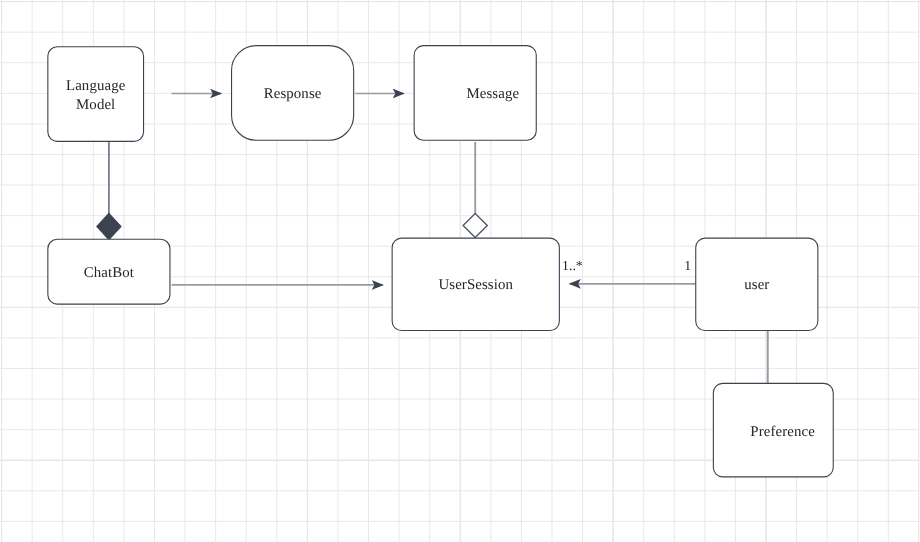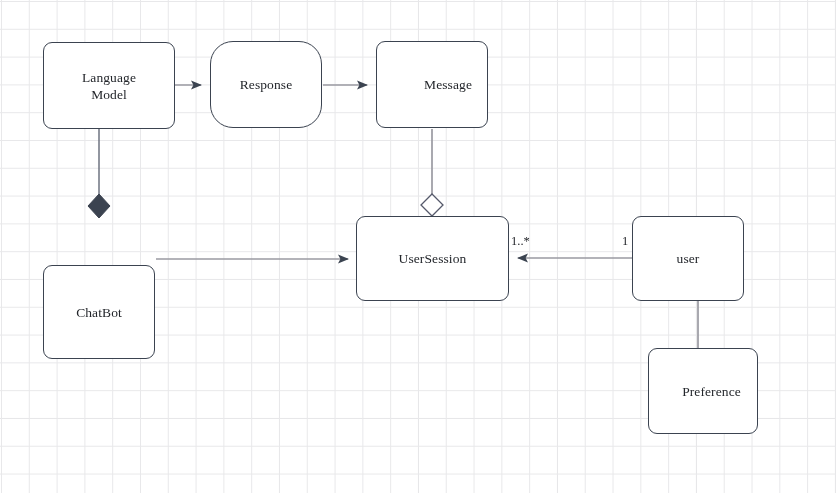--- a/index.html
+++ b/index.html
@@ -106,36 +106,36 @@
 
     <g>
       <line x1="639" y1="258" x2="518" y2="258" stroke="#9a9aa2" stroke-width="1.5" marker-end="url(#mk-arrow-left)"></line>
     </g>
 
     <g>
       <line x1="698" y1="301" x2="698" y2="349" stroke="#9a9aa2" stroke-width="1.7"></line>
     </g>
   </svg>
 
-  <div class="node" style="left:43px; top:42px; width:132px; height:87px;">
+  <div class="node" style="left:43px; top:42px; width:88px; height:87px;">
     <span style="display:block;">
       <span>Language</span><br>
       <span>Model</span>
     </span>
   </div>
 
   <div class="node" style="left:210px; top:41px; width:112px; height:87px;border-radius:23px;">
     <span>Response</span>
   </div>
 
   <div class="node" style="left:376px; top:41px; width:112px; height:87px;padding-left:32px;">
     <span>Message</span>
   </div>
 
-  <div class="node" style="left:43px; top:217px; width:112px; height:94px;margin-top:48px;">
+  <div class="node" style="left:43px; top:217px; width:112px; height:60px;">
     <span>ChatBot</span>
   </div>
 
   <div class="node" style="left:356px; top:216px; width:153px; height:85px;text-align:right;">
     <span>UserSession</span>
   </div>
 
   <div class="node" style="left:632px; top:216px; width:112px; height:85px;">
     <span>user</span>
   </div>

